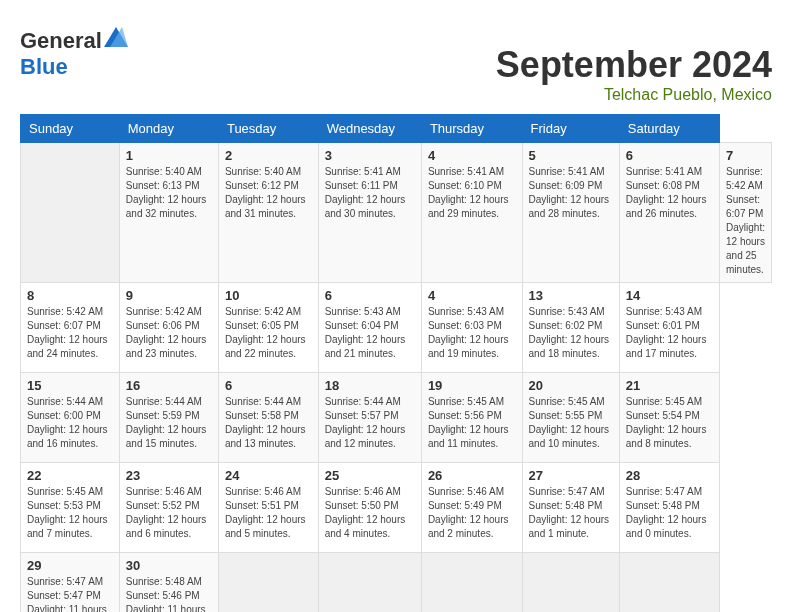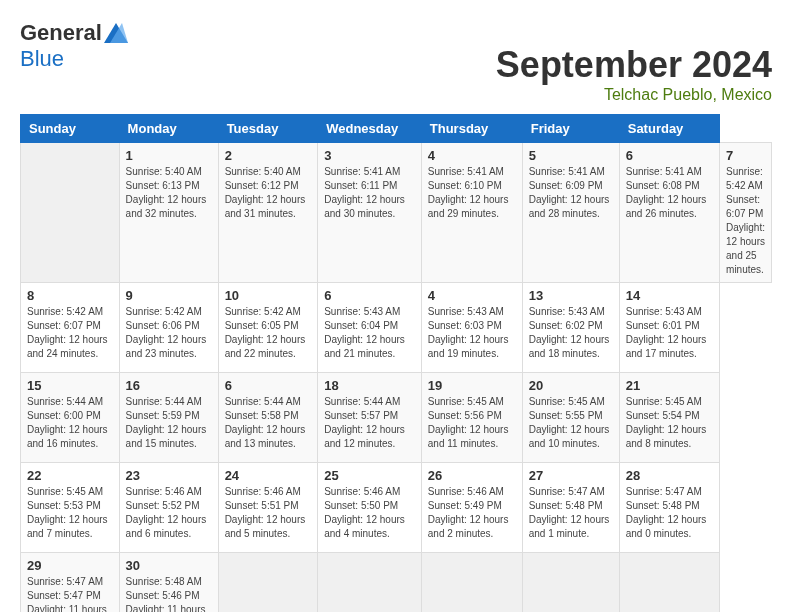--- a/index.html
+++ b/index.html
@@ -22,24 +22,25 @@
       align-items: flex-start;
     }
     .logo-text {
       display: flex;
       align-items: center;
     }
     .logo-general {
       font-size: 22px;
       font-weight: bold;
       color: #333;
+      margin-top: 8px;
     }
     .logo-blue {
       font-size: 22px;
-      font-weight: normal;
+      font-weight: bold;
       color: #1a6fc4;
     }
     .logo-icon {
       width: 24px;
       height: 20px;
       margin-left: 2px;
     }
     .title-section {
       text-align: right;
     }
@@ -56,21 +57,21 @@
     table {
       width: 100%;
       border-collapse: collapse;
     }
     thead th {
       background-color: #1a6fc4;
       color: #fff;
       text-align: left;
       padding: 6px 8px;
       font-size: 13px;
-      font-weight: bold;
+      font-weight: normal;
       border: 1px solid #1a6fc4;
     }
     tbody td {
       vertical-align: top;
       padding: 5px 6px;
       font-size: 10px;
       color: #333;
       border: 1px solid #ddd;
       width: 14.28%;
       height: 90px;

